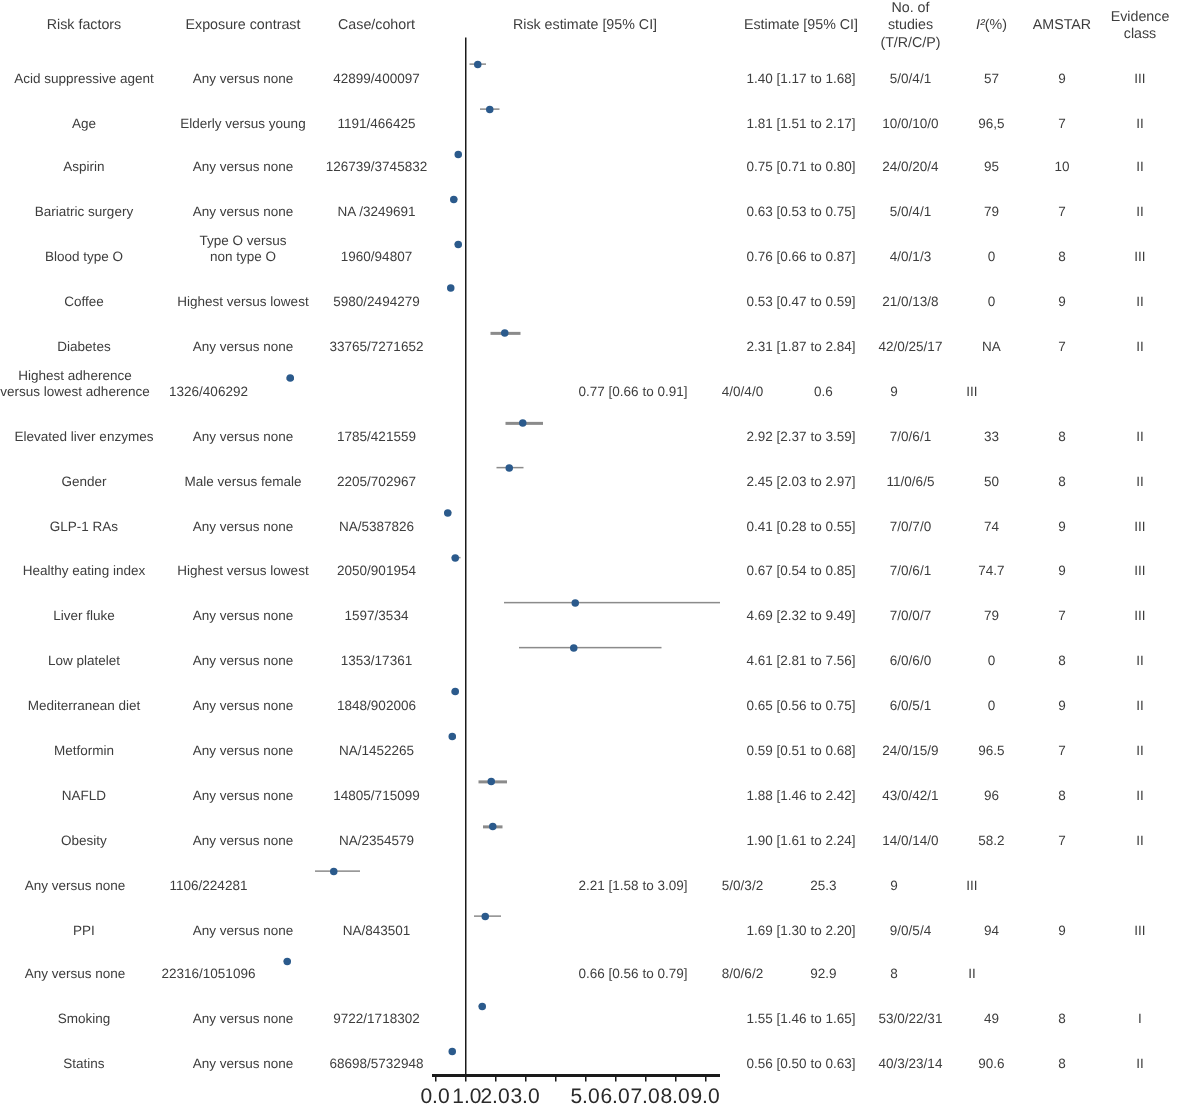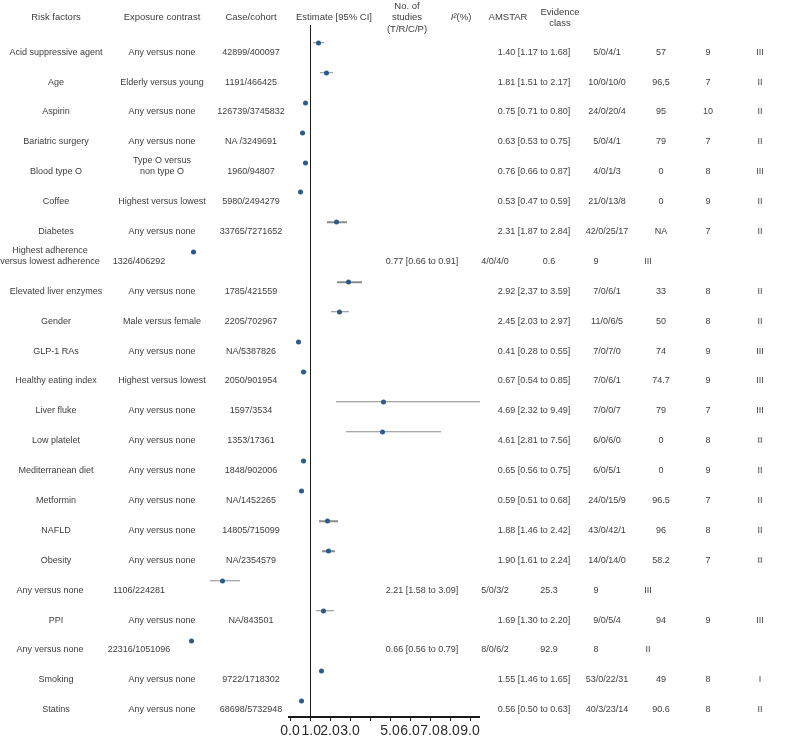--- a/index.html
+++ b/index.html
@@ -57,20 +57,21 @@
 </style>
 </head>
 <body>
 
 <div class="figure">
 
   <div class="header-row">
     <div class="cell c1">Risk factors</div>
     <div class="cell c2">Exposure contrast</div>
     <div class="cell c3">Case/cohort</div>
+    <div class="cell c4">Risk estimate [95% CI]</div>
     <div class="cell c5">Estimate [95% CI]</div>
     <div class="cell c6">No. of studies
 (T/R/C/P)</div>
     <div class="cell c7"><span class="i2-sym">I²</span><span>(%)</span></div>
     <div class="cell c8">AMSTAR</div>
     <div class="cell c9">Evidence
 class</div>
   </div>
 
   <div class="rows" id="rows">

